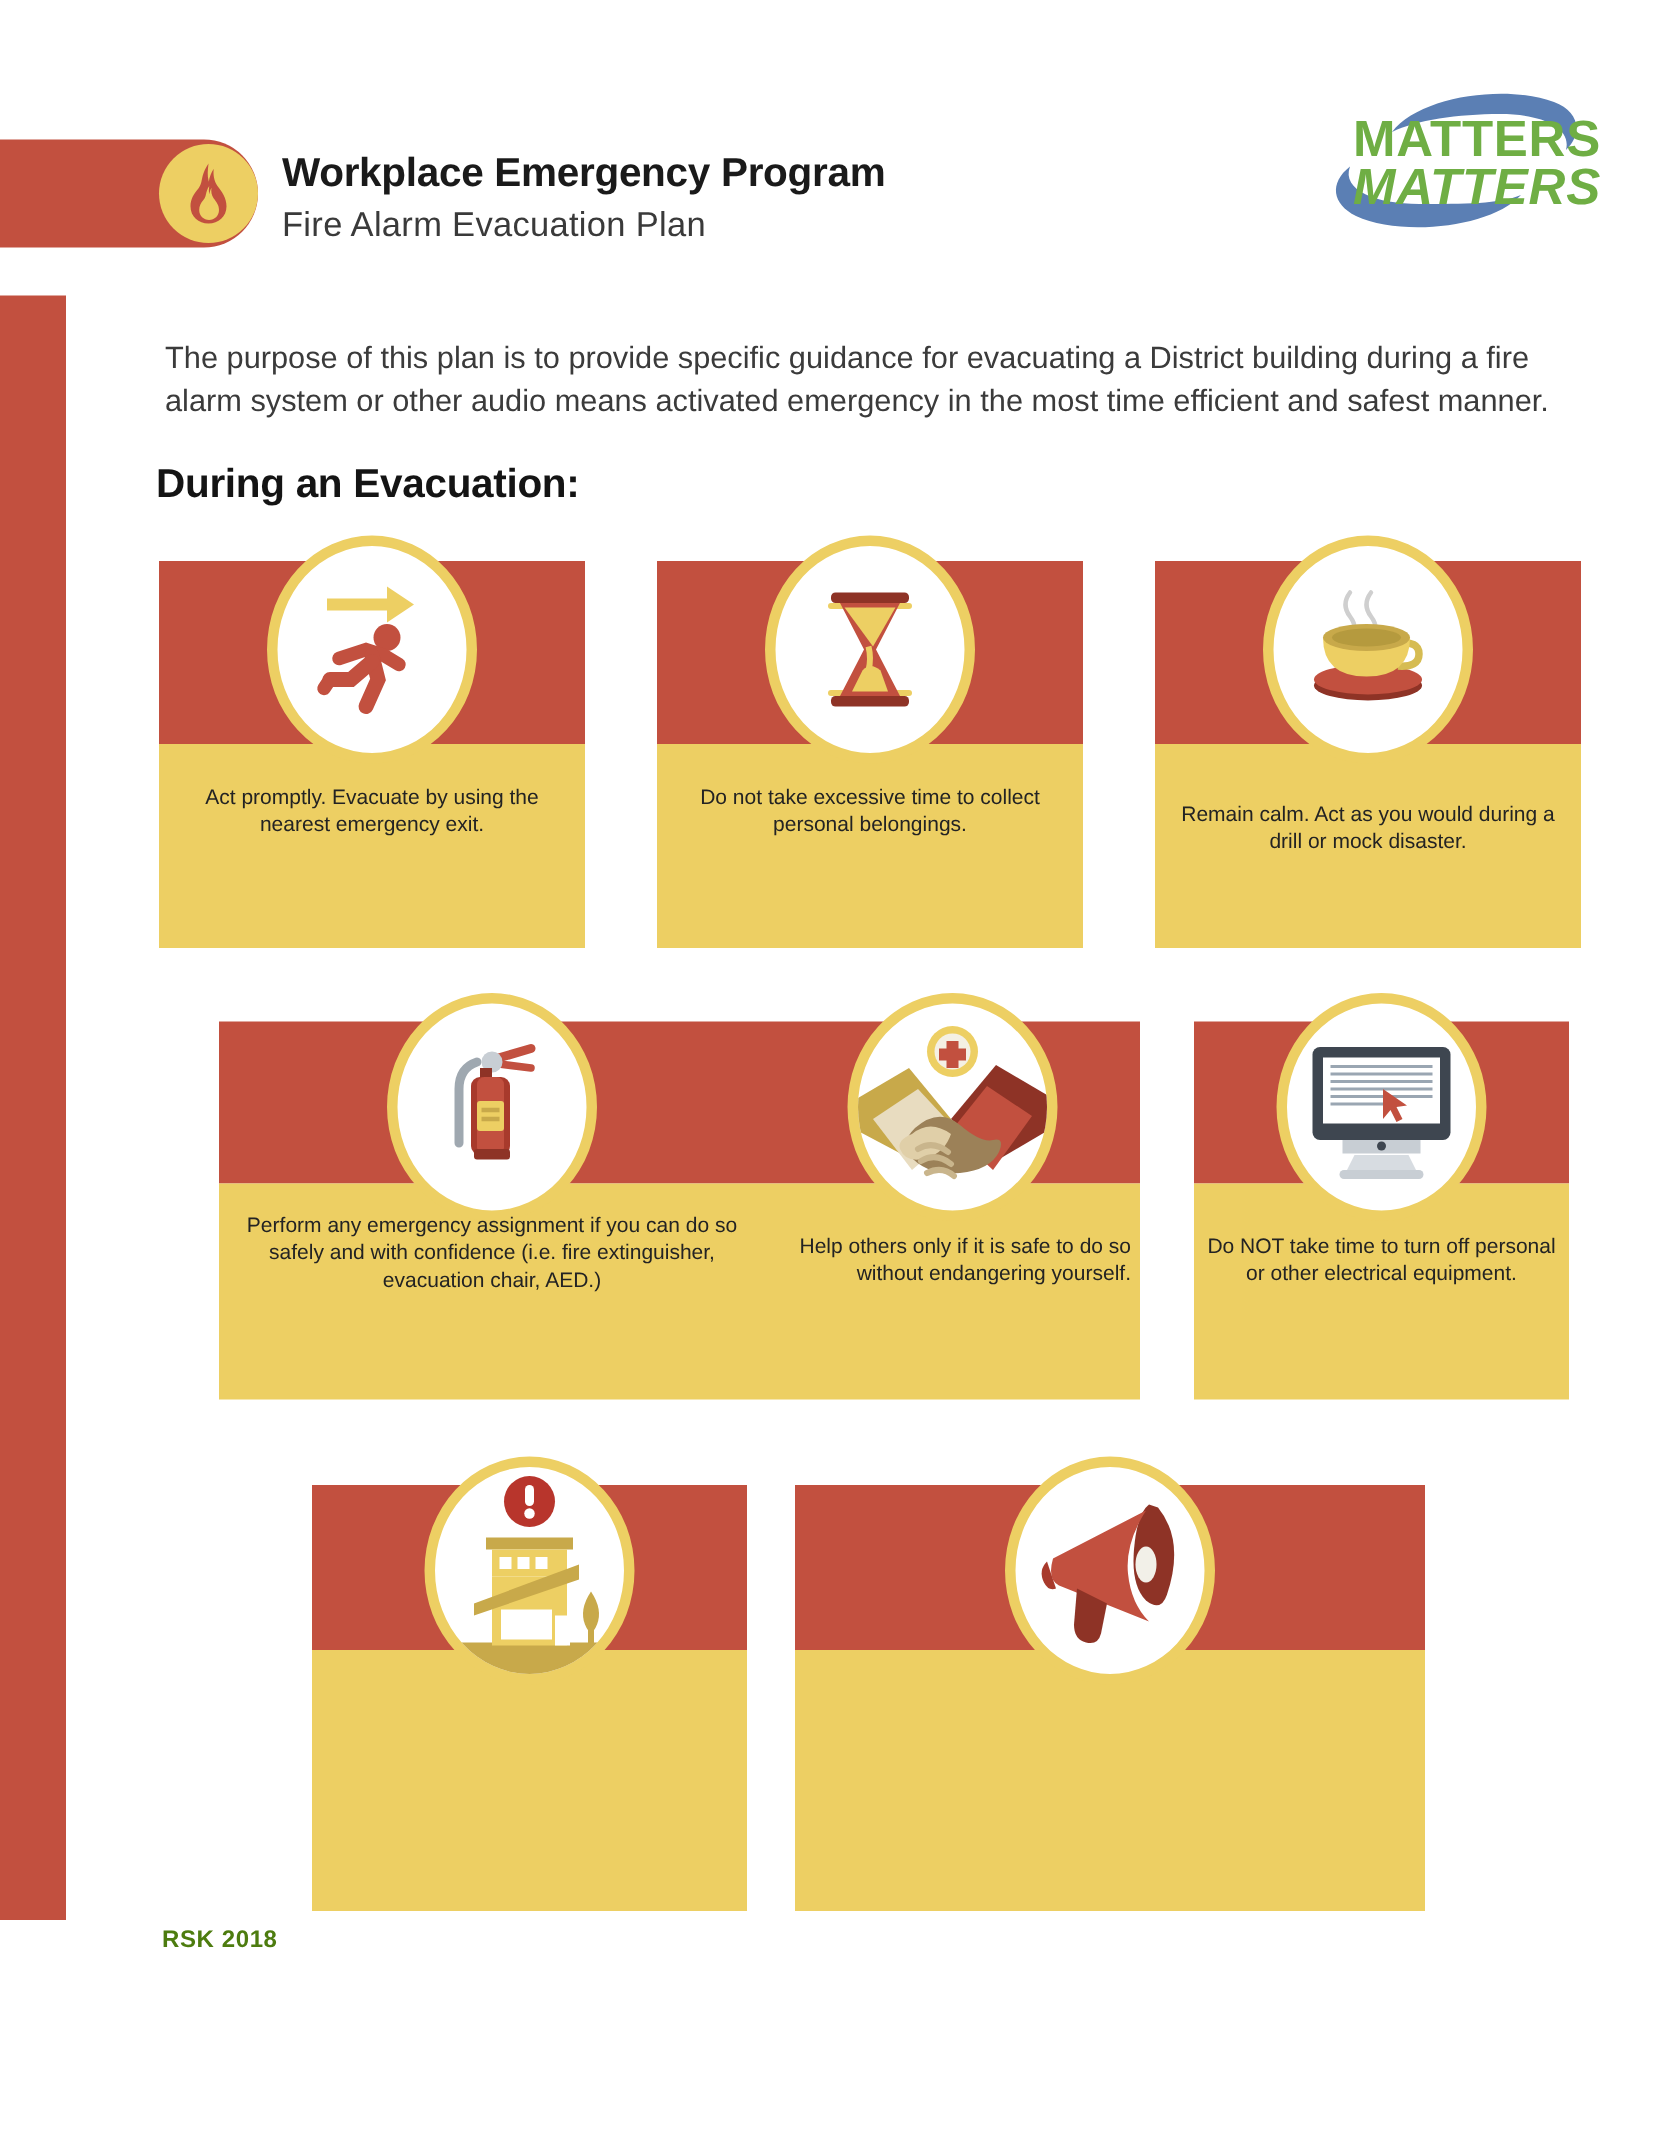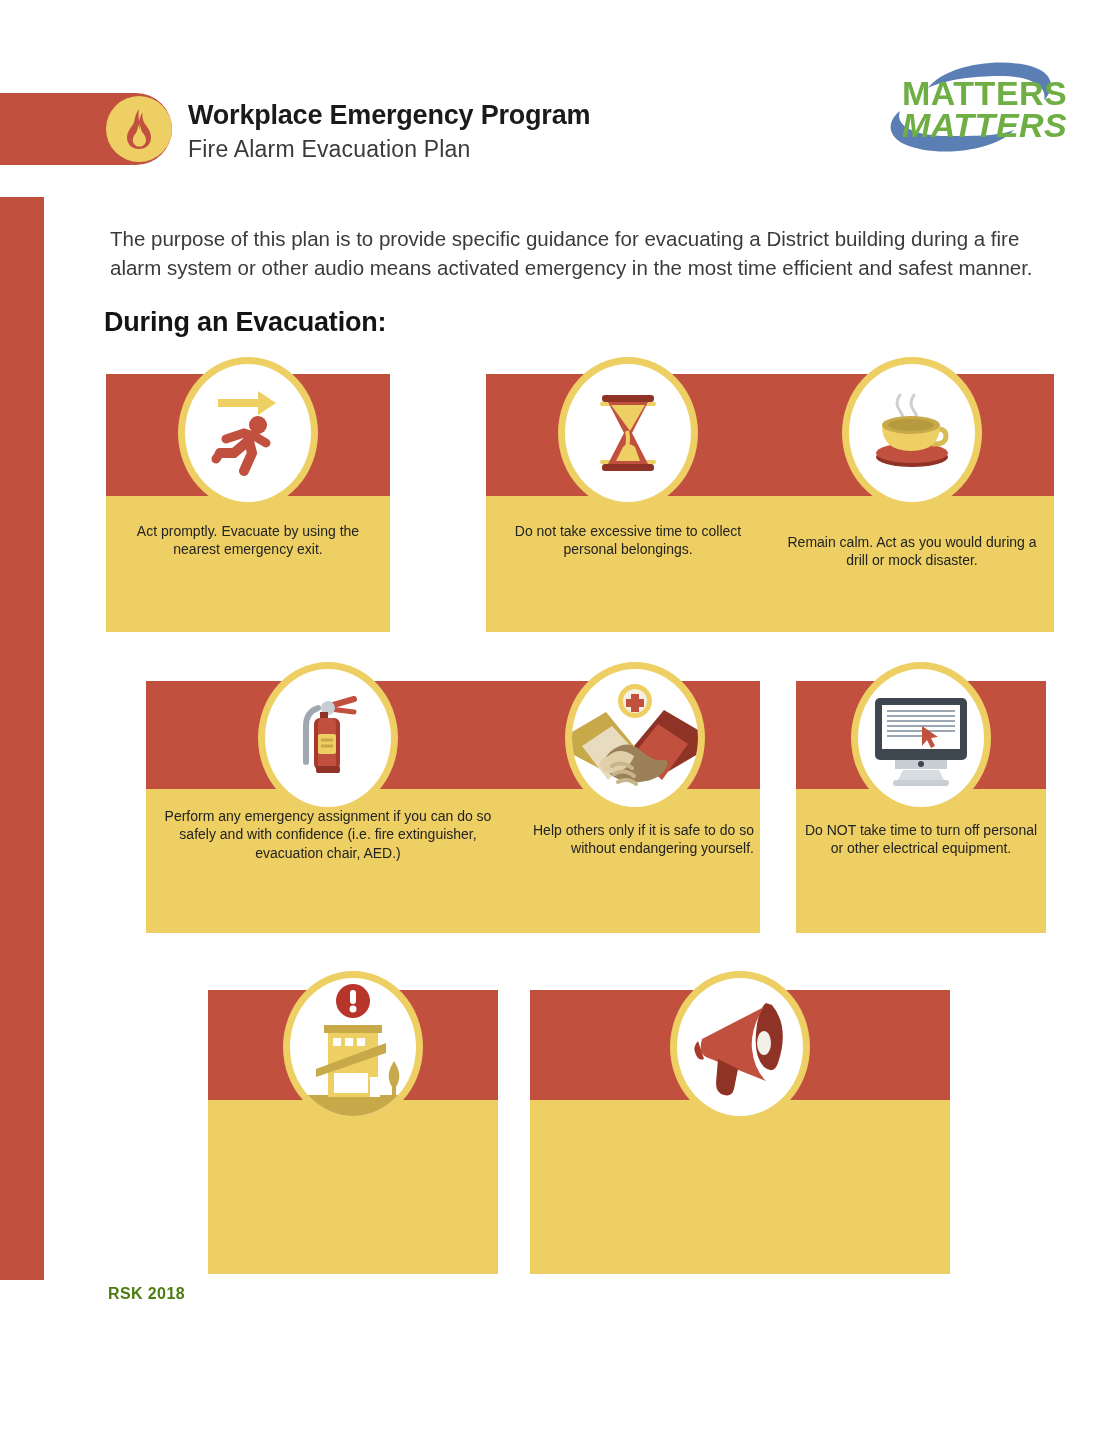--- a/index.html
+++ b/index.html
@@ -127,21 +127,21 @@
       <circle cx="62" cy="44" r="9" fill="#C2503F"></circle>
       <path d="M30 58 L48 52 L60 56 L70 62" stroke="#C2503F" stroke-width="9" fill="none" stroke-linecap="round"></path>
       <path d="M52 56 L56 72 L48 90" stroke="#C2503F" stroke-width="10" fill="none" stroke-linecap="round"></path>
       <path d="M52 60 L38 72 L24 72" stroke="#C2503F" stroke-width="10" fill="none" stroke-linecap="round"></path>
       <path d="M24 72 L20 78" stroke="#C2503F" stroke-width="9" fill="none" stroke-linecap="round"></path>
     </svg>
   </div>
   <div class="caption" style="top:148px;">Act promptly. Evacuate by using the nearest emergency exit.</div>
 </div>
 
-<div class="card" style="left:438px;top:374px;width:284px;height:258px;margin-left:48px;">
+<div class="card" style="left:438px;top:374px;width:284px;height:258px;">
   <div class="band" style="height:122px;"></div>
   <div class="body" style="top:122px;height:136px;"></div>
   <div class="medallion" style="left:72px;top:-17px;width:140px;height:152px;">
     <svg width="96" height="104" viewBox="0 0 96 104">
       <rect x="22" y="14" width="52" height="7" rx="3" fill="#8E3326"></rect>
       <rect x="20" y="21" width="56" height="4" rx="2" fill="#EDCF63"></rect>
       <rect x="22" y="83" width="52" height="7" rx="3" fill="#8E3326"></rect>
       <rect x="20" y="79" width="56" height="4" rx="2" fill="#EDCF63"></rect>
       <path d="M28 21 H68 L52 52 L68 83 H28 L44 52 Z" fill="#C2503F"></path>
       <path d="M31 24 H65 L50 50 Z" fill="#EDCF63"></path>

